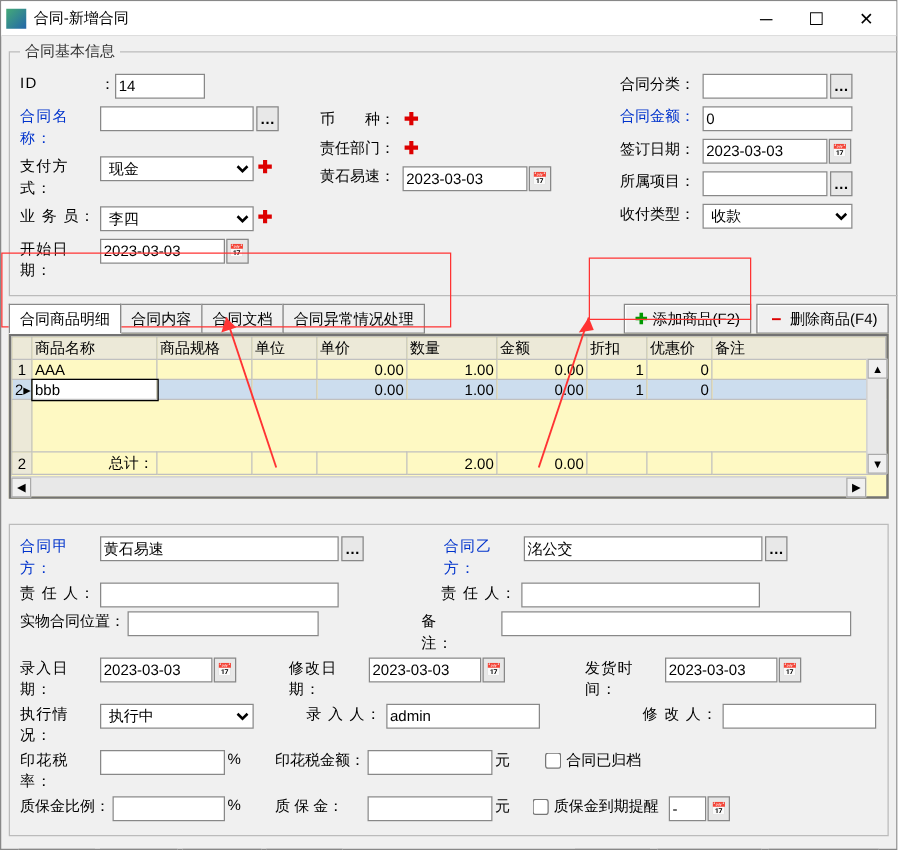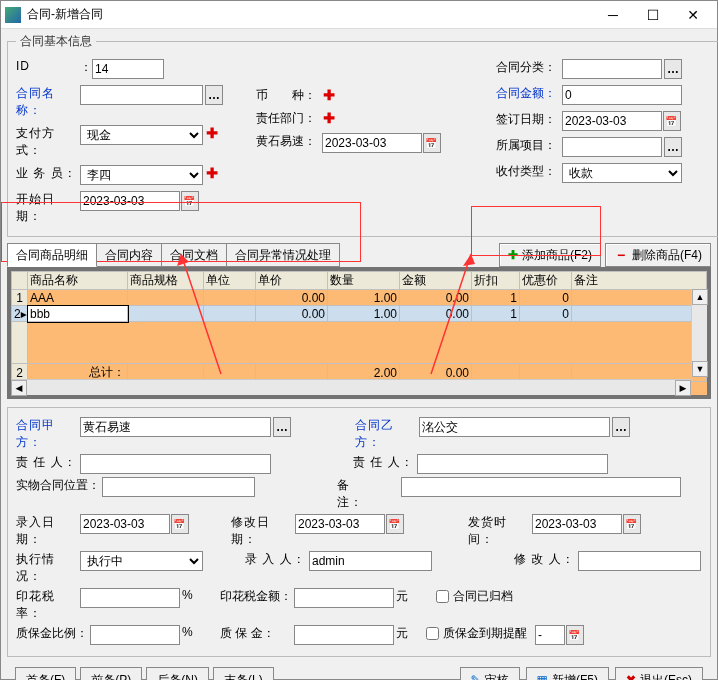--- a/index.html
+++ b/index.html
@@ -35,21 +35,21 @@
 .col1{width:240px}
 .col2{width:240px}
 .col3{width:220px}
 .tabbar{display:flex;border:none;margin-top:2px}
 .tab{height:24px;border:1px solid #888;background:#f0f0f0;padding:0 8px;display:flex;align-items:center;margin-right:-1px}
 .tab.active{background:#fff;border-bottom:1px solid #fff;z-index:2}
 .redbox{position:absolute;border:1px solid #f33;pointer-events:none}
 .arrow{position:absolute;pointer-events:none}
 .btn{height:24px;border:1px solid #888;background:#f0f0f0;padding:0 8px;display:flex;align-items:center;gap:4px;cursor:default}
 .btn.raised{border:1px solid #888;box-shadow:inset 1px 1px 0 #fff}
-.grid{border:4px solid #737373;background:#fdba74;position:relative}
+.grid{border:2px solid #737373;background:#fef9c3;position:relative}
 .grid table{border-collapse:collapse;width:100%;table-layout:fixed}
 .grid th,.grid td{border:1px solid #c0c0c0;height:16px;padding:0 2px;overflow:hidden;white-space:nowrap}
 .grid th{background:#ece9d8;font-weight:normal;text-align:left;height:18px}
 .grid .rh{width:16px;background:#ece9d8;text-align:center}
 .grid .selrow td{background:#cde}
 .grid .selcell{background:#fff;outline:1px solid #000}
 .right{text-align:right}
 .scrollv{position:absolute;right:0;top:18px;bottom:18px;width:16px;background:#e8e8e8;border-left:1px solid #ccc}
 .scrollh{position:absolute;left:0;right:16px;bottom:0;height:16px;background:#e8e8e8;border-top:1px solid #ccc}
 .sarrow{position:absolute;width:16px;height:16px;background:#f0f0f0;border:1px solid #aaa;display:flex;align-items:center;justify-content:center;font-size:9px}
@@ -241,21 +241,21 @@
    <div class="scrollv">
     <div class="sarrow" style="top:0">▲</div>
     <div class="sarrow" style="bottom:0">▼</div>
    </div>
    <div class="scrollh">
     <div class="sarrow" style="left:0">◀</div>
     <div class="sarrow" style="right:0">▶</div>
    </div>
   </div>
 
-  <fieldset style="margin-top:8px">
+  <fieldset style="margin-top:20px">
    <div class="row">
     <span class="lbl blue">合同甲方：</span>
     <input type="text" class="w175" value="黄石易速" style="">
     <span class="ellips">…</span>
     <span style="width:60px"></span>
     <span class="lbl blue">合同乙方：</span>
     <input type="text" class="w175" value="洺公交" style="">
     <span class="ellips">…</span>
    </div>
    <div class="row">

